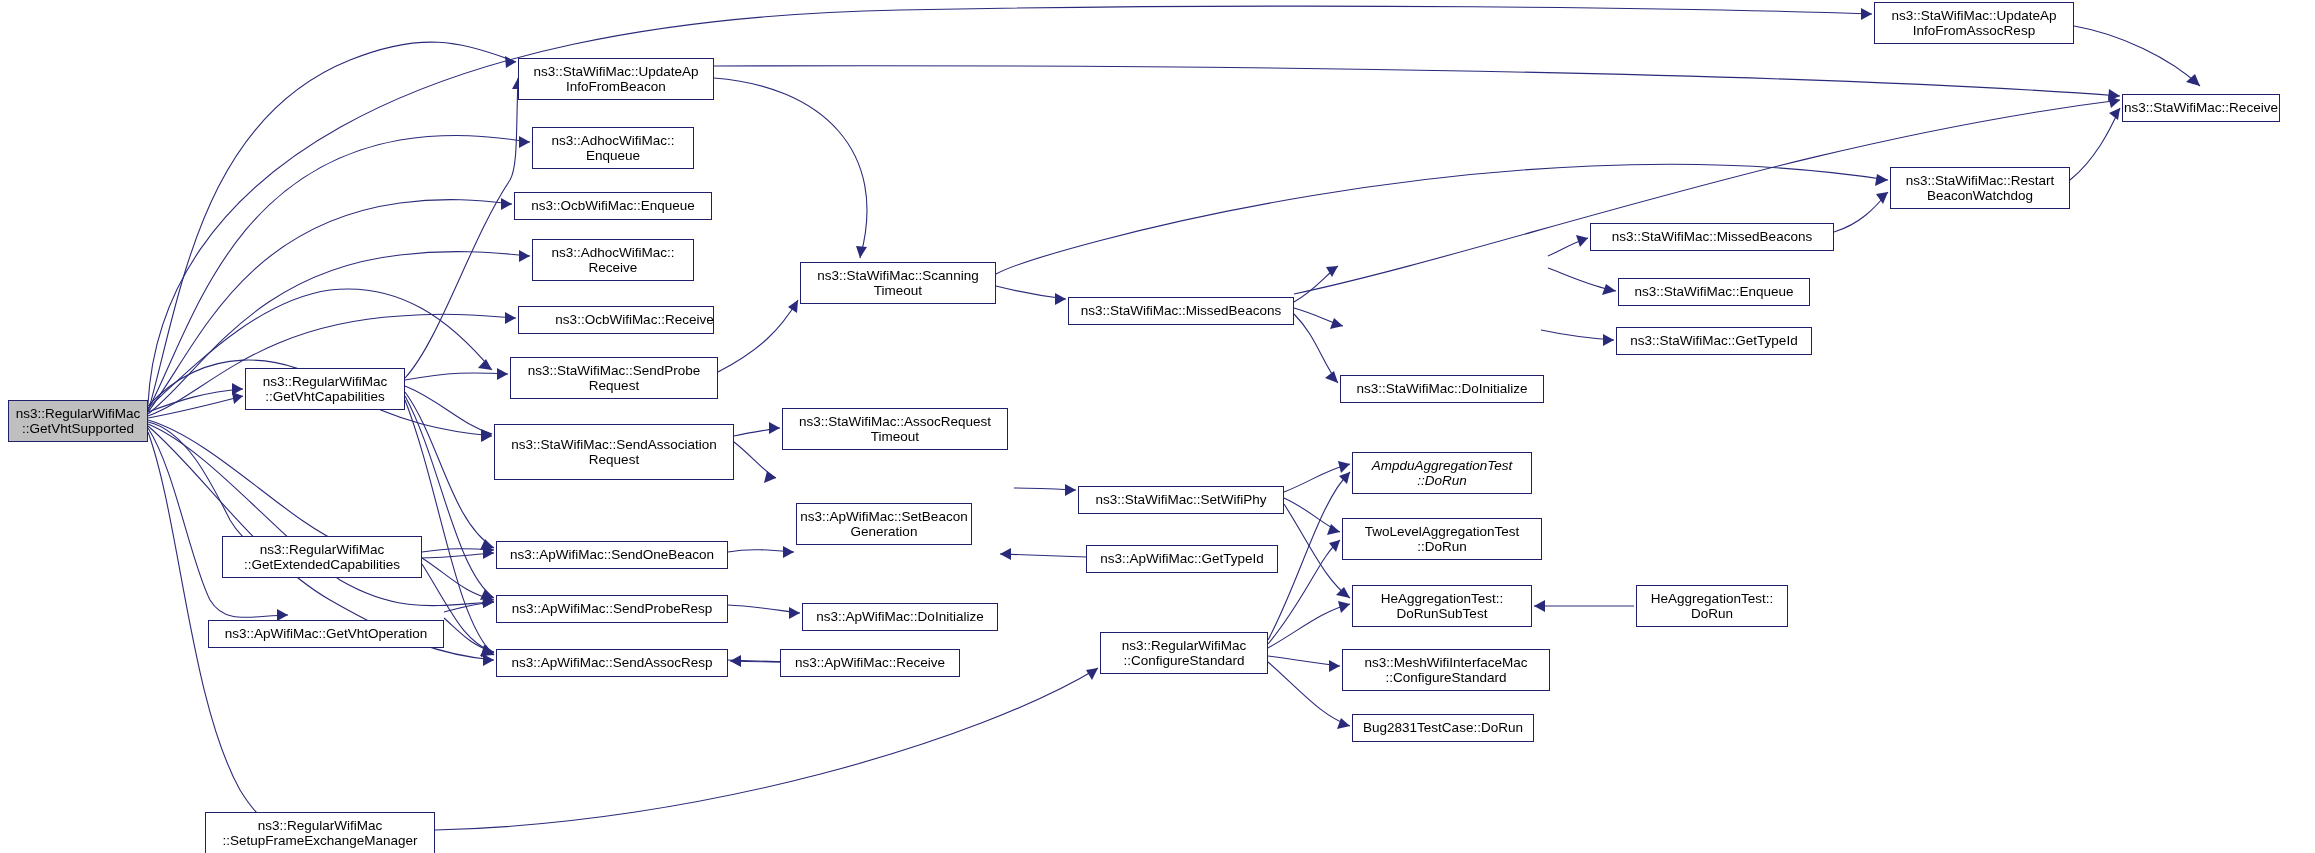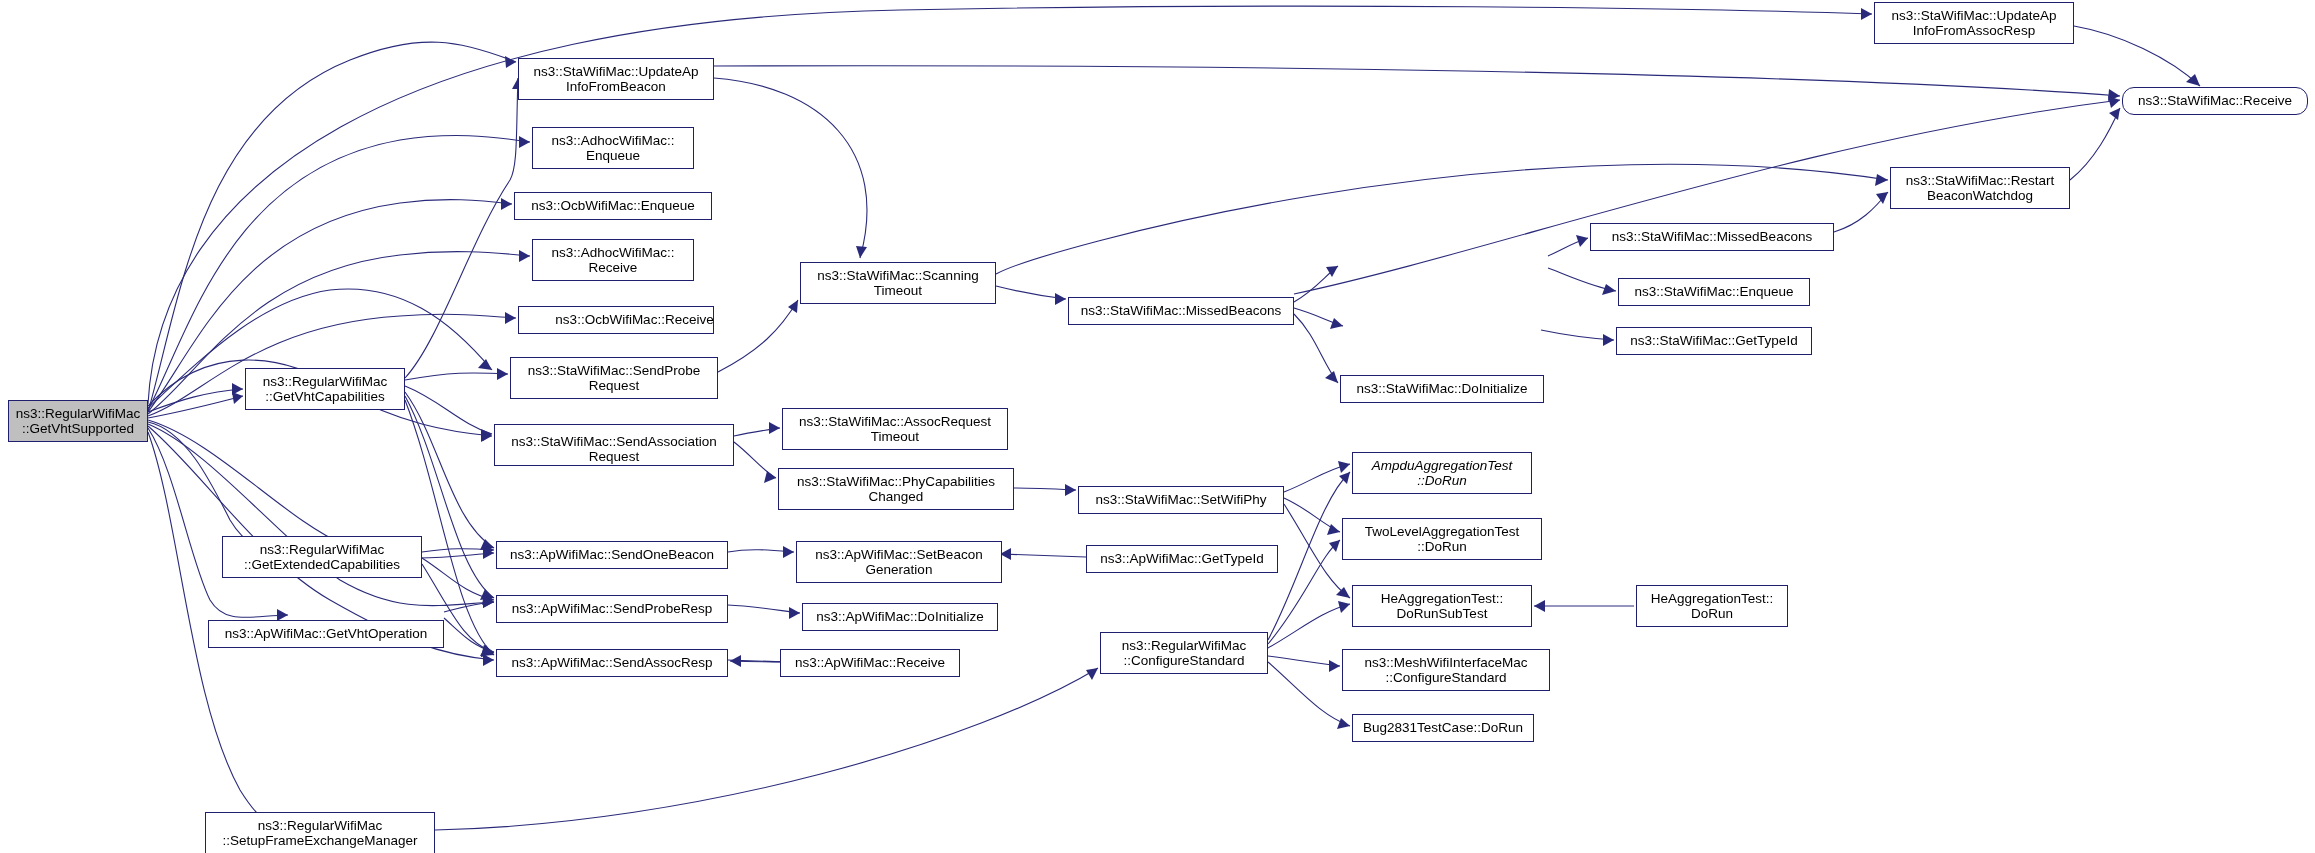--- a/index.html
+++ b/index.html
@@ -226,46 +226,42 @@
       <span>ns3::AdhocWifiMac::
 Receive</span>
     </div>
     <div class="node" style="left: 518px; top: 306px; width: 196px; height: 28px; padding-left: 40px;">
       <span>ns3::OcbWifiMac::Receive</span>
     </div>
     <div class="node" style="left: 510px; top: 357px; width: 208px; height: 42px;">
       <span>ns3::StaWifiMac::SendProbe
 Request</span>
     </div>
-    <div class="node" style="left: 494px; top: 424px; width: 240px; height: 42px; align-items: flex-end;">
+    <div class="node" style="left: 494px; top: 424px; width: 240px; height: 56px;">
       <span>ns3::StaWifiMac::SendAssociation
 Request</span>
     </div>
     <div class="node" style="left: 496px; top: 541px; width: 232px; height: 28px;">
       <span>ns3::ApWifiMac::SendOneBeacon</span>
     </div>
     <div class="node" style="left: 496px; top: 595px; width: 232px; height: 28px;">
       <span>ns3::ApWifiMac::SendProbeResp</span>
     </div>
     <div class="node" style="left: 496px; top: 649px; width: 232px; height: 28px;">
       <span>ns3::ApWifiMac::SendAssocResp</span>
     </div>
     <div class="node" style="left: 800px; top: 262px; width: 196px; height: 42px;">
       <span>ns3::StaWifiMac::Scanning
 Timeout</span>
     </div>
     <div class="node" style="left: 782px; top: 408px; width: 226px; height: 42px;">
       <span>ns3::StaWifiMac::AssocRequest
 Timeout</span>
     </div>
-    <div class="node" style="left: 778px; top: 468px; width: 236px; height: 42px;">
-      <span>ns3::StaWifiMac::PhyCapabilities
-Changed</span>
-    </div>
-    <div class="node" style="left: 796px; top: 541px; width: 206px; height: 42px; align-items: center;">
+    <div class="node" style="left: 796px; top: 503px; width: 176px; height: 42px; align-items: center;">
       <span>ns3::ApWifiMac::SetBeacon
 Generation</span>
     </div>
     <div class="node" style="left: 802px; top: 603px; width: 196px; height: 28px;">
       <span>ns3::ApWifiMac::DoInitialize</span>
     </div>
     <div class="node" style="left: 780px; top: 649px; width: 180px; height: 28px;">
       <span>ns3::ApWifiMac::Receive</span>
     </div>
     <div class="node" style="left: 1068px; top: 297px; width: 226px; height: 28px;">
@@ -317,16 +313,16 @@
 DoRun</span>
     </div>
     <div class="node" style="left: 1890px; top: 167px; width: 180px; height: 42px;">
       <span>ns3::StaWifiMac::Restart
 BeaconWatchdog</span>
     </div>
     <div class="node" style="left: 1874px; top: 2px; width: 200px; height: 42px;">
       <span>ns3::StaWifiMac::UpdateAp
 InfoFromAssocResp</span>
     </div>
-    <div class="node" style="left: 2122px; top: 87px; width: 186px; height: 28px; border-radius: 12px;">
+    <div class="node" style="left: 2122px; top: 94px; width: 158px; height: 28px;">
       <span>ns3::StaWifiMac::Receive</span>
     </div>
   </div>
 
 </body></html>

